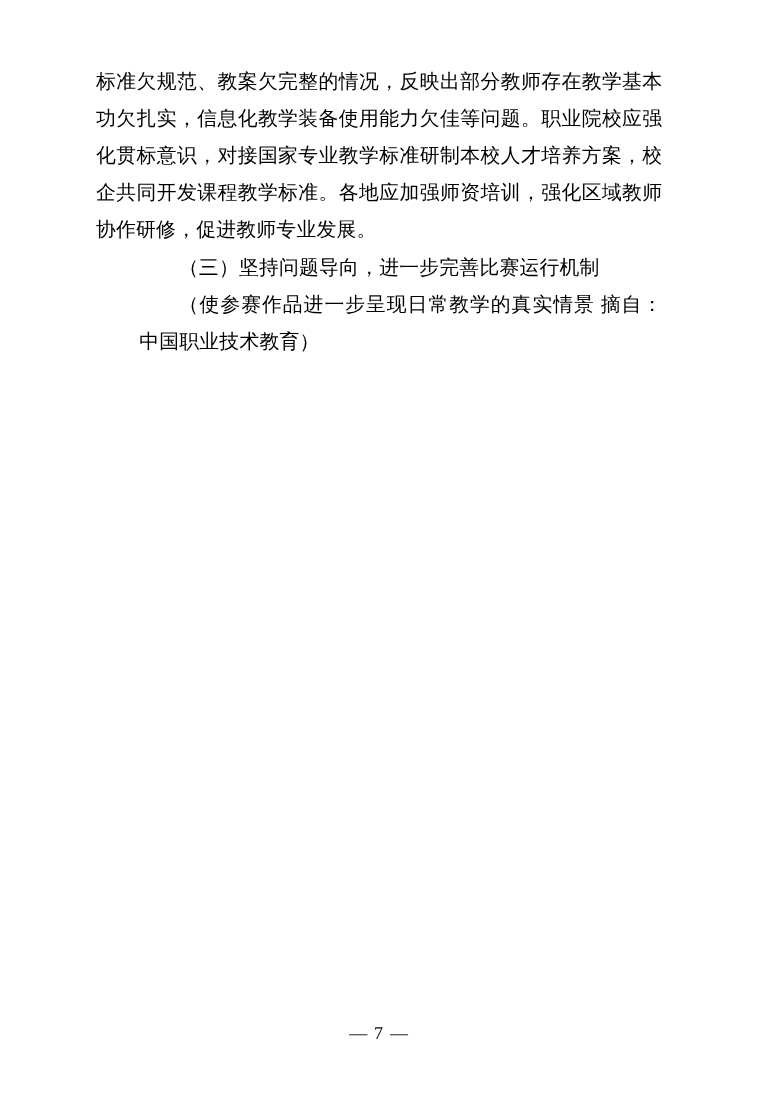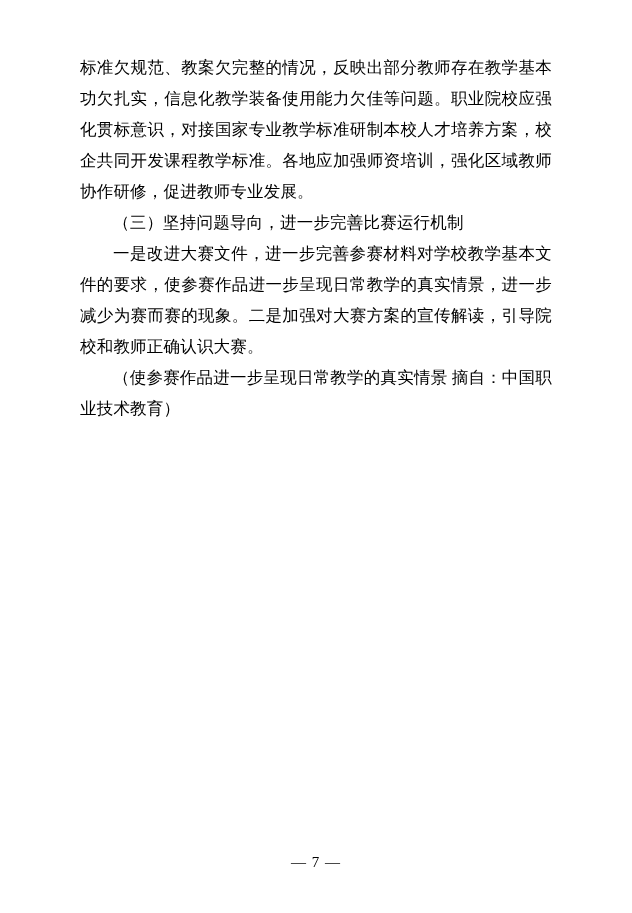--- a/index.html
+++ b/index.html
@@ -30,37 +30,37 @@
   .para {
     font-size: 16.5px;
     line-height: 31px;
     text-align: justify;
     text-justify: inter-ideograph;
     margin: 0;
     letter-spacing: 0.2px;
   }
   .indent {
     text-indent: 33px;
+    margin-left: 36px;
   }
   .footer {
     position: absolute;
     left: 0;
     top: 852px;
     width: 632px;
     text-align: center;
     font-size: 15px;
     line-height: 20px;
     color: #000000;
     letter-spacing: 1px;
   }
 </style>
 </head>
 <body>
 
 <div class="page">
   <div class="page-body">
     <p class="para">标准欠规范、教案欠完整的情况，反映出部分教师存在教学基本功欠扎实，信息化教学装备使用能力欠佳等问题。职业院校应强化贯标意识，对接国家专业教学标准研制本校人才培养方案，校企共同开发课程教学标准。各地应加强师资培训，强化区域教师协作研修，促进教师专业发展。</p>
     <p class="para indent">（三）坚持问题导向，进一步完善比赛运行机制</p>
-    <p class="para indent">一是改进大赛文件，进一步完善参赛材料对学校教学基本文件的要求，使参赛作品进一步呈现日常教学的真实情景，进一步减少为赛而赛的现象。二是加强对大赛方案的宣传解读，引导院校和教师正确认识大赛。</p>
     <p class="para indent">（使参赛作品进一步呈现日常教学的真实情景 摘自：中国职业技术教育）</p>
   </div>
   <div class="footer">— 7 —</div>
 </div>
 
 </body></html>

